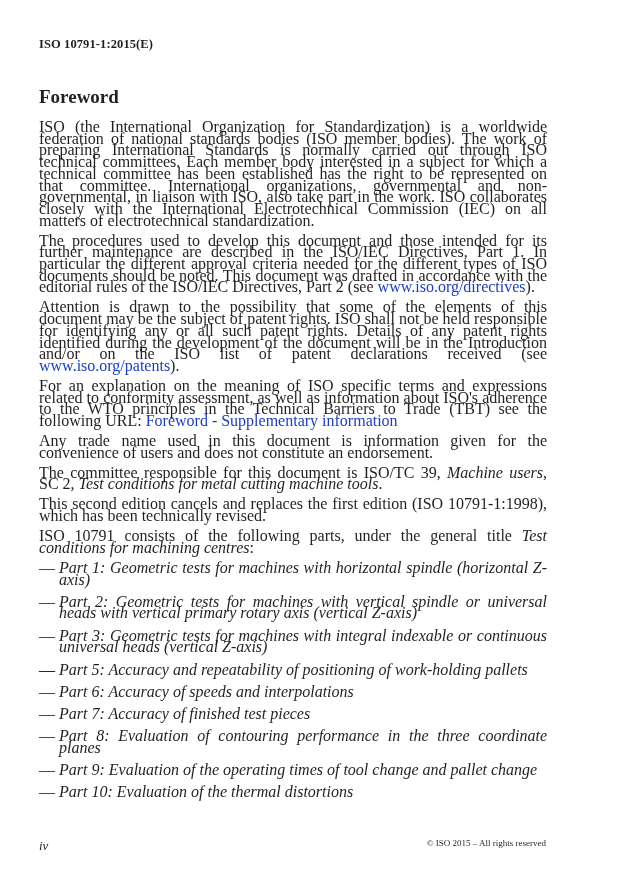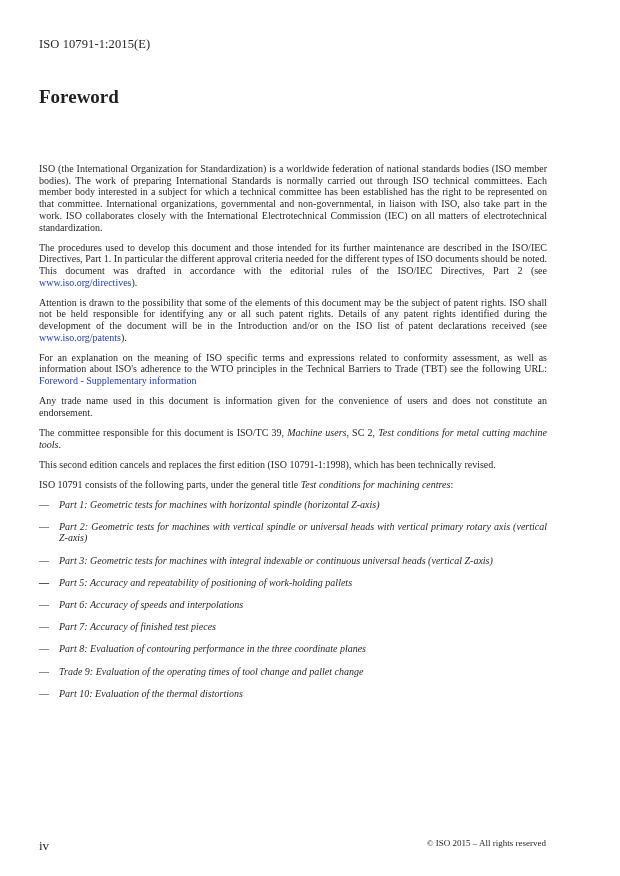--- a/index.html
+++ b/index.html
@@ -1,33 +1,33 @@
 <!DOCTYPE html>
 <html><head>
   <meta charset="utf-8">
   <style>
     html, body { margin: 0; padding: 0; background: #ffffff; }
     body { width: 620px; height: 876px; position: relative; overflow: hidden;
       font-family: "DejaVu Serif", "Liberation Serif", serif; color: #231f20; }
     .page { position: absolute; left: 0; top: 0; width: 620px; height: 876px; }
     .doc-id { position: absolute; left: 39px; top: 37px; font-family: "Liberation Serif", serif;
-      font-weight: normal; font-size: 12.5px; letter-spacing: 0.1px; }
+      font-weight: bold; font-size: 12.5px; letter-spacing: 0.1px; }
     .title { position: absolute; left: 39px; top: 86px; font-family: "Liberation Serif", serif;
       font-weight: bold; font-size: 19px; }
     .body { position: absolute; left: 39px; top: 121px; width: 508px;
-      font-family: "Liberation Serif", serif; font-size: 10px; line-height: 11.7px; margin-top: 42px; }
+      font-family: "Liberation Serif", serif; font-size: 16px; line-height: 11.7px; }
     .para { margin: 0 0 8.3px 0; text-align: justify; }
     .para .link { color: #1d3cc5; }
     .para i { font-style: italic; }
     .list { margin: 0; padding: 0; list-style: none; }
     .list-item { position: relative; padding-left: 20px; margin: 0 0 10.5px 0;
       font-style: italic; text-align: justify; }
     .list-item .dash { position: absolute; left: 0; top: 0; font-style: normal; }
     .footer-page { position: absolute; left: 39px; top: 838px; font-family: "Liberation Serif", serif;
-      font-size: 13px; }
+      font-size: 13px; font-style: italic; }
     .footer-copy { position: absolute; right: 74px; top: 838px; font-family: "Liberation Serif", serif;
       font-size: 9px; margin-left: 16px; }
   </style>
 </head>
 <body>
 
 <div class="page">
   <div class="doc-id">ISO 10791-1:2015(E)</div>
   <div class="title">Foreword</div>
 
@@ -50,20 +50,20 @@
 
     <ul class="list">
       <li class="list-item"><span class="dash">—</span><span>Part 1: Geometric tests for machines with horizontal spindle (horizontal Z-axis)</span></li>
       <li class="list-item"><span class="dash">—</span><span>Part 2: Geometric tests for machines with vertical spindle or universal heads with vertical primary rotary axis (vertical Z-axis)</span></li>
       <li class="list-item"><span class="dash">—</span><span>Part 3: Geometric tests for machines with integral indexable or continuous universal heads (vertical Z-axis)</span></li>
       <li class="list-item"><span class="dash">—</span></li>
       <li class="list-item"><span class="dash">—</span><span>Part 5: Accuracy and repeatability of positioning of work-holding pallets</span></li>
       <li class="list-item"><span class="dash">—</span><span>Part 6: Accuracy of speeds and interpolations</span></li>
       <li class="list-item"><span class="dash">—</span><span>Part 7: Accuracy of finished test pieces</span></li>
       <li class="list-item"><span class="dash">—</span><span>Part 8: Evaluation of contouring performance in the three coordinate planes</span></li>
-      <li class="list-item"><span class="dash">—</span><span>Trade 9: Evaluation of the operating times of tool change and pallet change</span></li>
+      <li class="list-item"><span class="dash">—</span><span>Part 9: Evaluation of the operating times of tool change and pallet change</span></li>
       <li class="list-item"><span class="dash">—</span><span>Part 10: Evaluation of the thermal distortions</span></li>
     </ul>
   </div>
 
   <div class="footer-page">iv</div>
   <div class="footer-copy">© ISO 2015 – All rights reserved</div>
 </div>
 
 </body></html>

